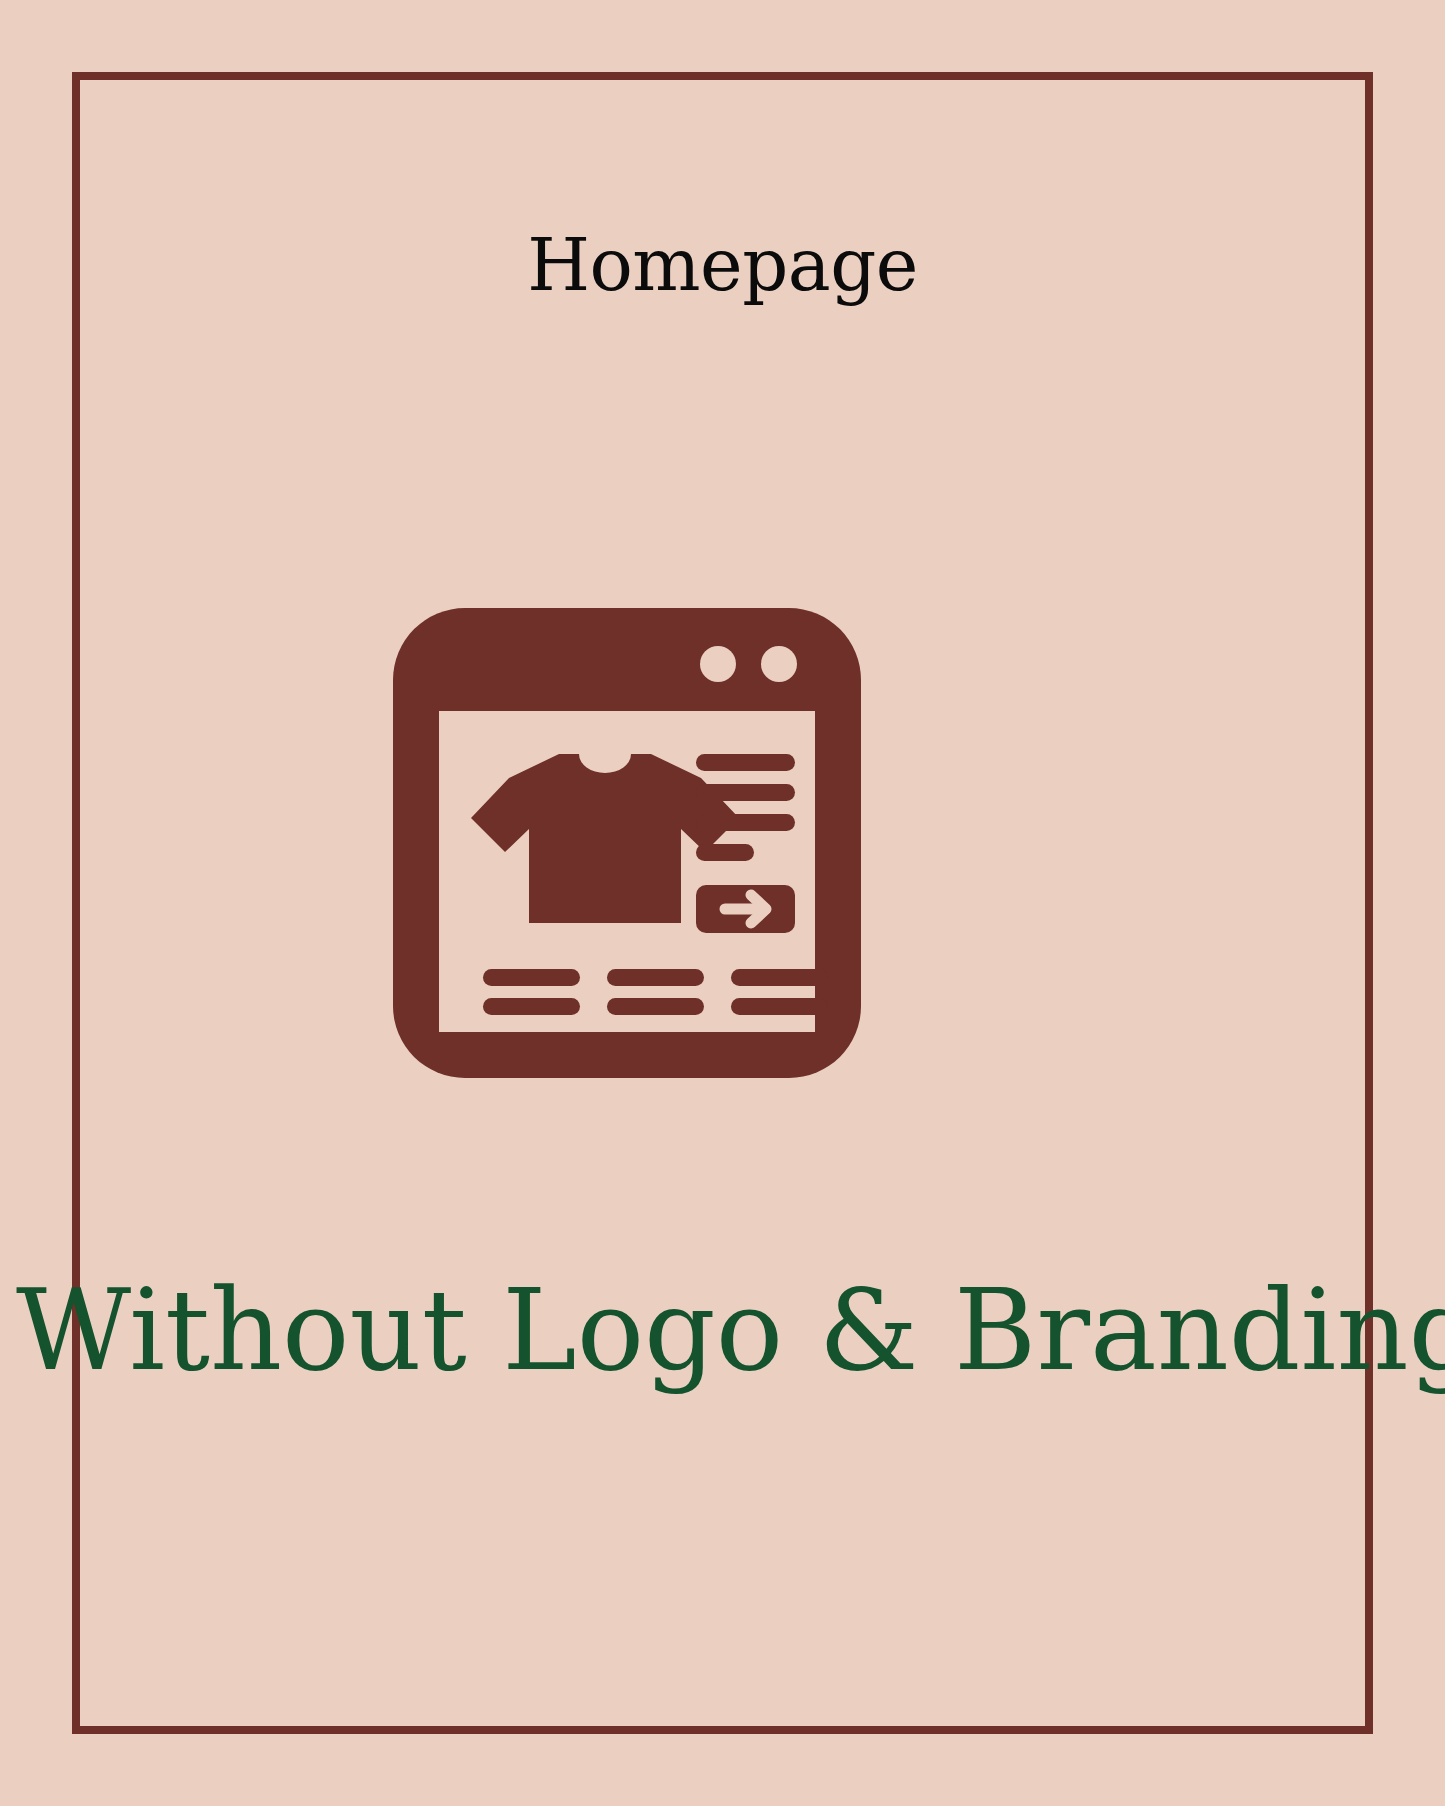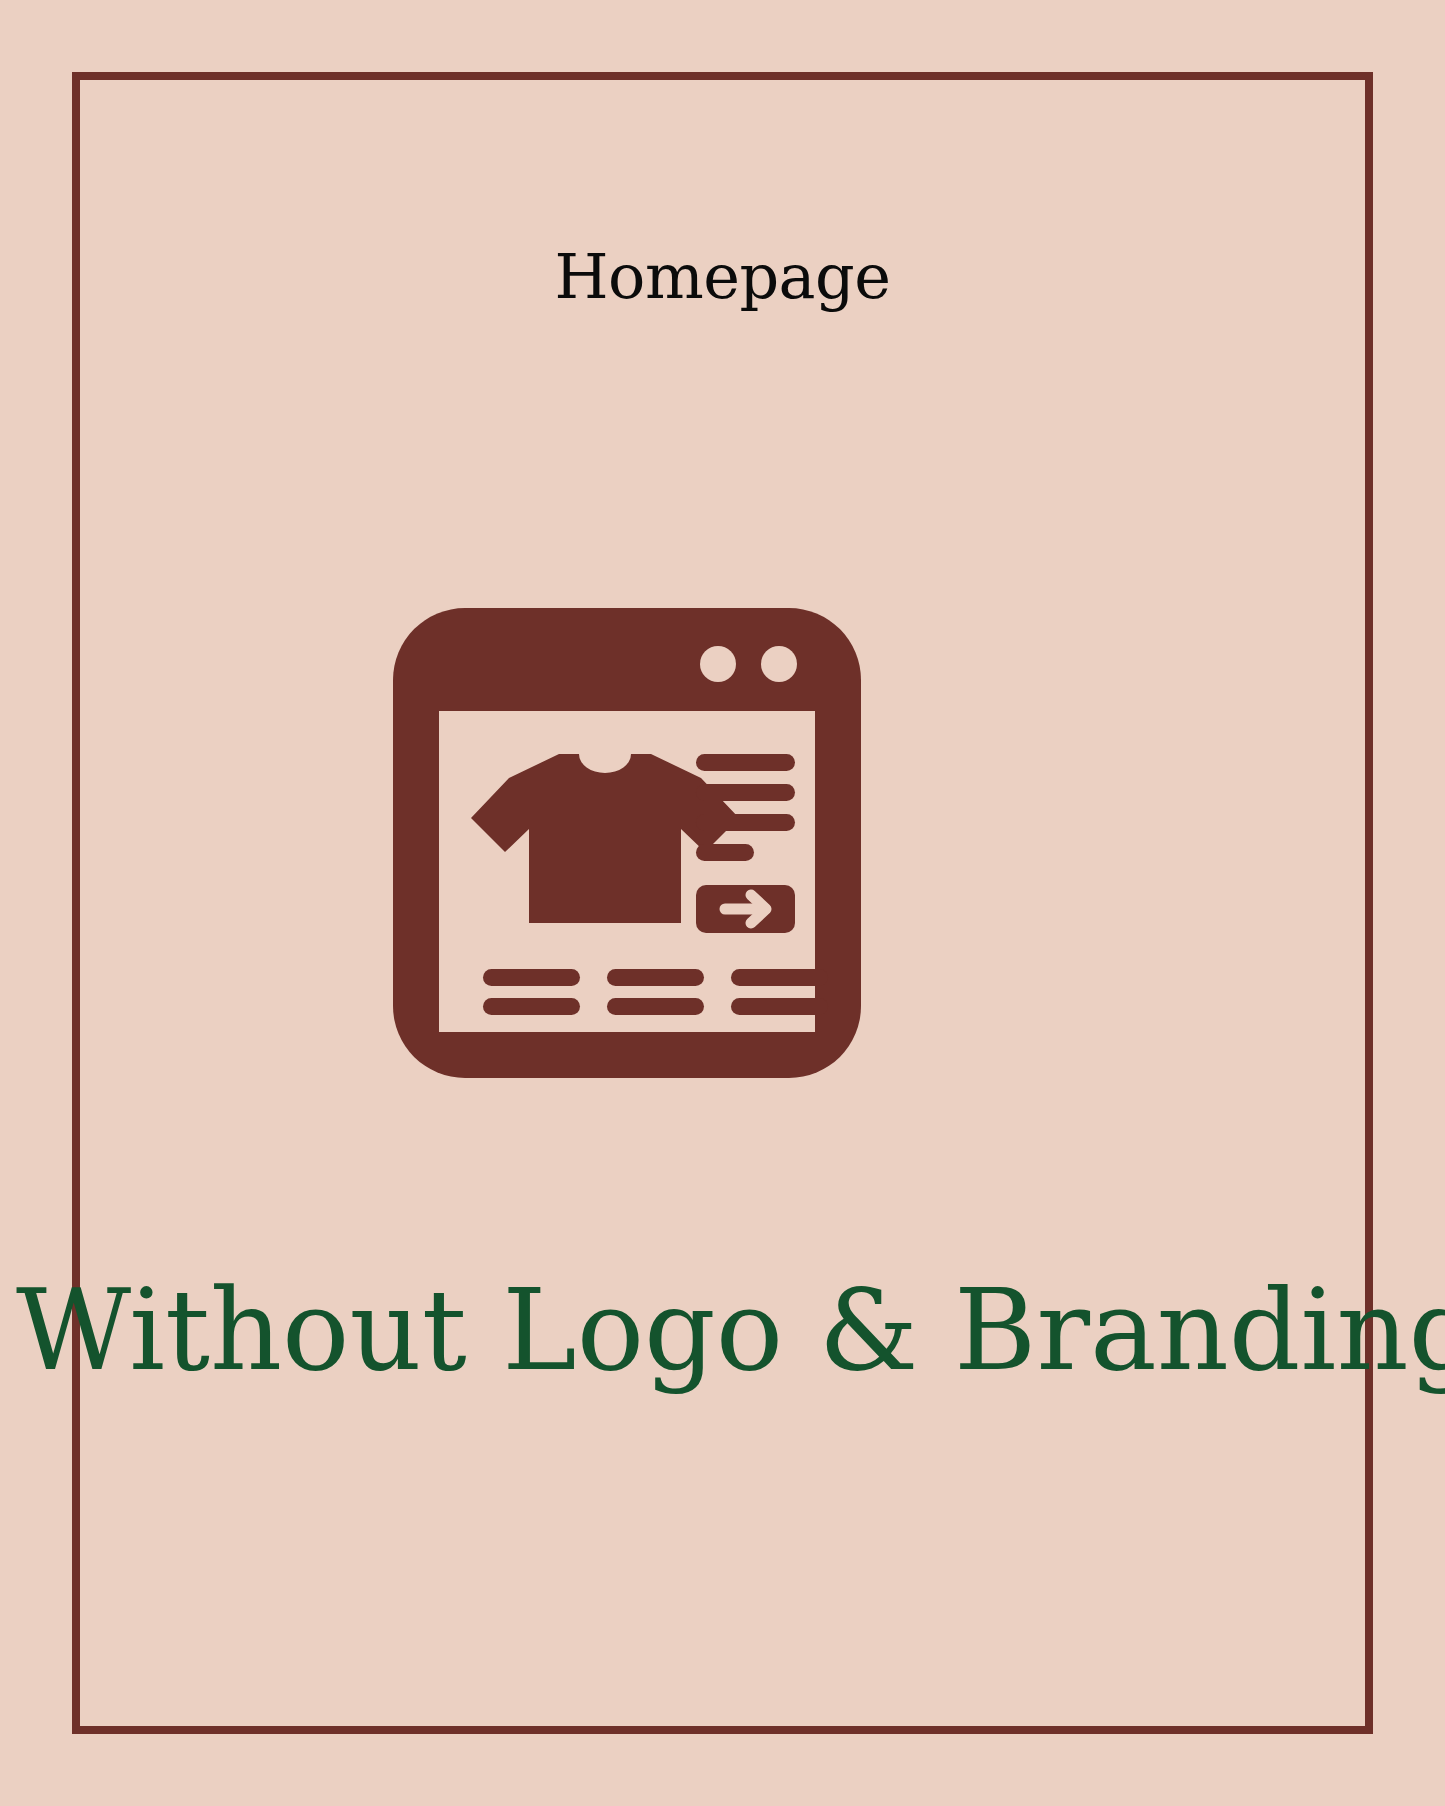--- a/index.html
+++ b/index.html
@@ -31,25 +31,25 @@
     height: 1662px;
     border: 8px solid #6E3029;
     box-sizing: border-box;
     pointer-events: none;
   }
 
   
   #headline {
     position: absolute;
     left: 0;
-    top: 192px;
+    top: 168px;
     width: 1445px;
     text-align: center;
     color: #0B0B0B;
-    font-size: 62px;
+    font-size: 72px;
     line-height: 1.38;
     letter-spacing: -0.5px;
     font-weight: 400;
   }
   #headline .hl-line { display: block; }
 
   
   #footline {
     position: absolute;
     left: 16px;

